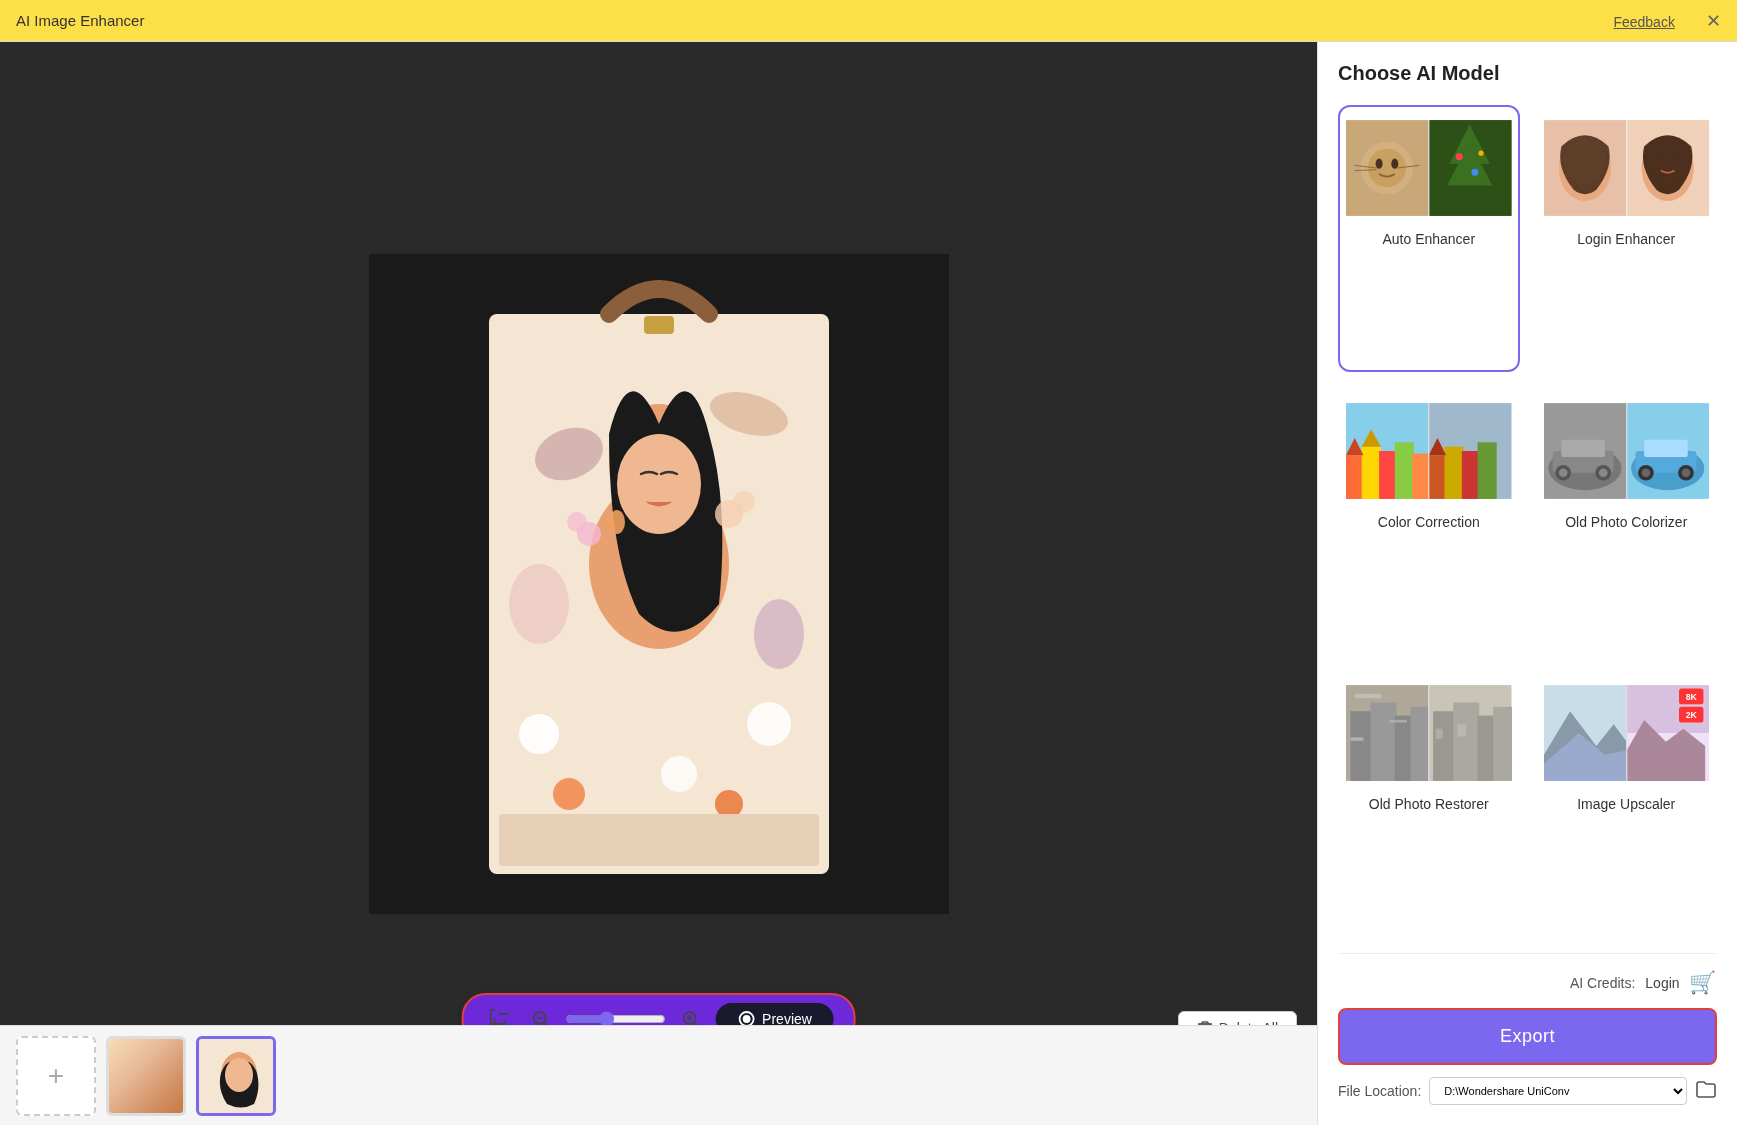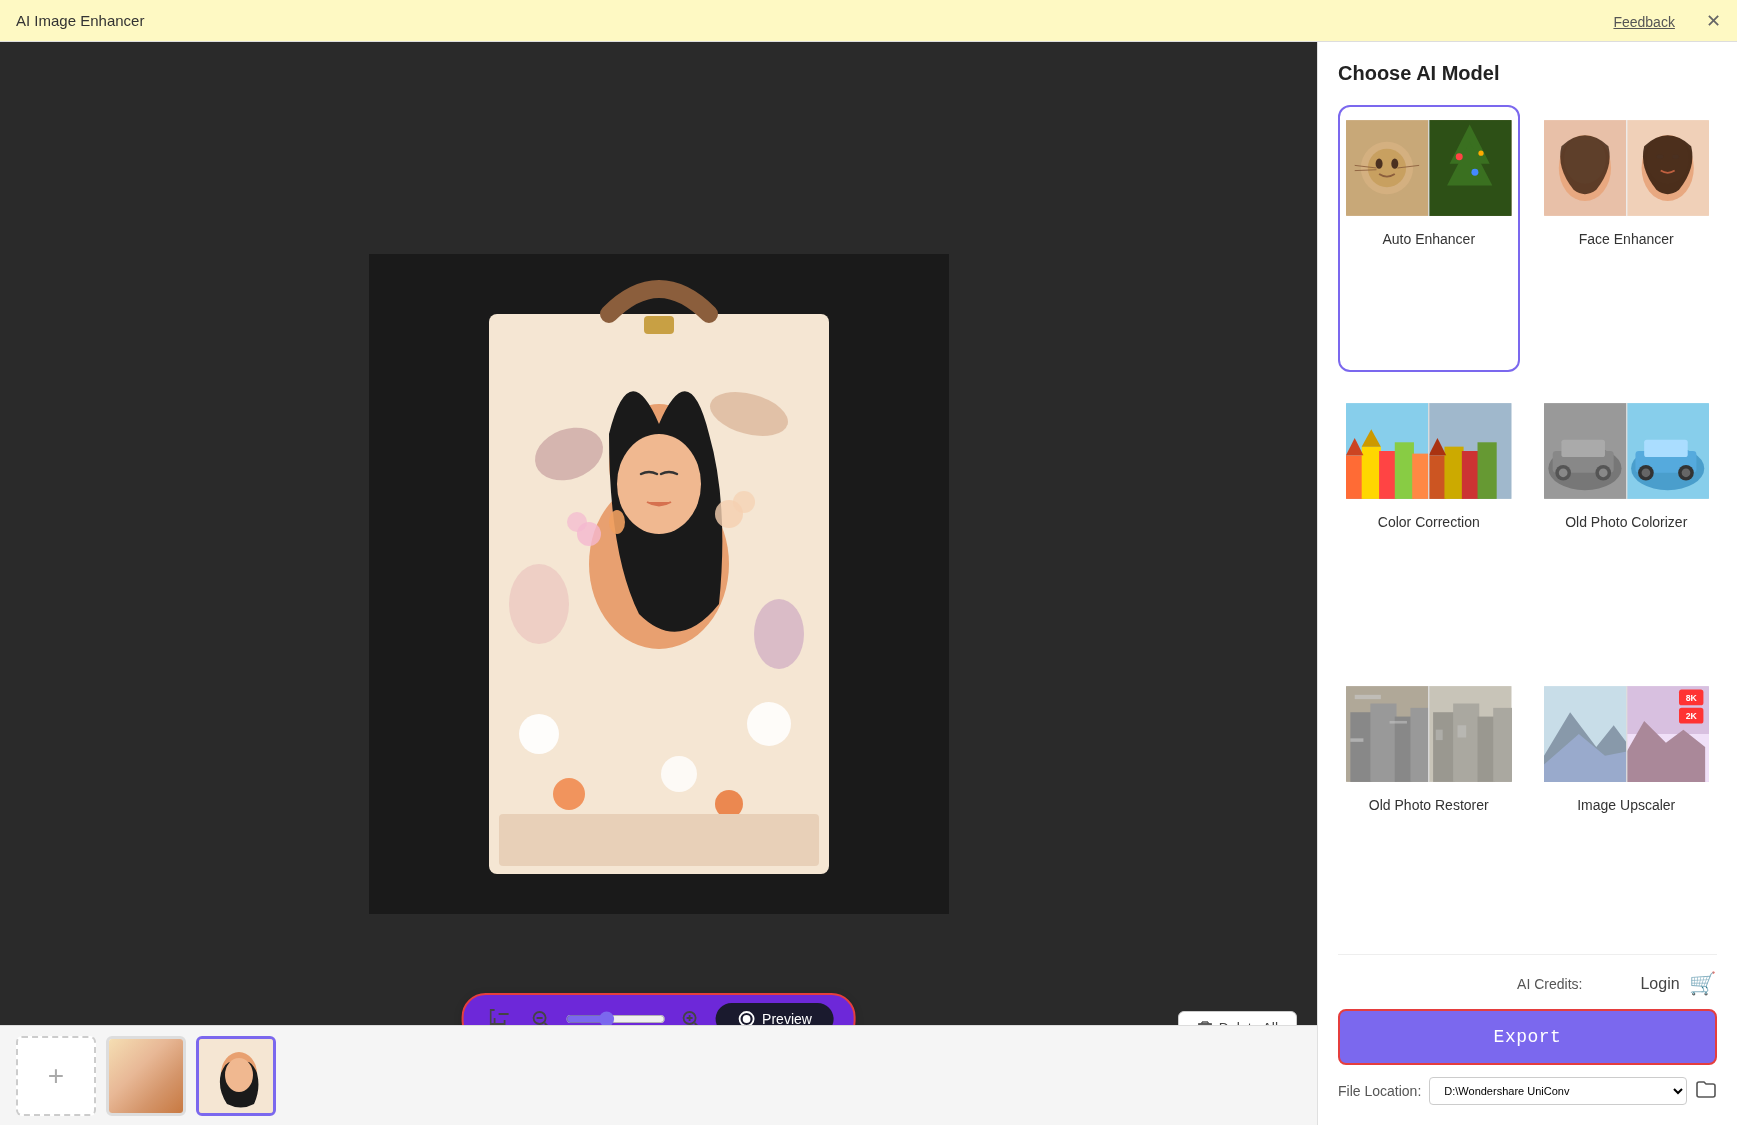--- a/index.html
+++ b/index.html
@@ -8,21 +8,21 @@
       background: #f0f0f0;
       width: 1737px;
       height: 1125px;
       overflow: hidden;
       display: flex;
       flex-direction: column;
     }
 
     
     .title-bar {
-      background: #fef9c3;
+      background: #fde047;
       display: flex;
       align-items: center;
       justify-content: space-between;
       padding: 8px 16px;
       border-bottom: 1px solid #ddd;
       height: 42px;
       flex-shrink: 0;
     }
     .title-bar-left {
       font-size: 15px;
@@ -257,48 +257,46 @@
       gap: 10px;
       margin-bottom: 12px;
     }
 
     .credits-label {
       font-size: 14px;
       color: #555;
     }
 
     .login-btn {
-      font-size: 16px;
+      font-size: 14px;
       color: #444;
       background: none;
       border: none;
       cursor: pointer;
       text-decoration: none;
-      margin-left: 48px;
     }
 
     .cart-icon {
       color: #7b68ee;
       font-size: 22px;
       cursor: pointer;
     }
 
     .export-btn {
       width: 100%;
       background: #7b68ee;
       color: #fff;
       border: 2px solid #e53e3e;
       border-radius: 8px;
       padding: 16px;
       font-size: 18px;
       font-weight: 500;
       cursor: pointer;
       text-align: center;
       letter-spacing: 0.5px;
-      font-family: Liberation Mono, monospace;
     }
 
     .file-location-row {
       display: flex;
       align-items: center;
       gap: 8px;
       margin-top: 12px;
     }
 
     .file-location-label {
@@ -503,21 +501,21 @@
             <ellipse cx="142" cy="55" rx="30" ry="38" fill="#e8a880"></ellipse>
             <ellipse cx="142" cy="45" rx="24" ry="28" fill="#f0b890"></ellipse>
             <path d="M115 30 Q142 5 169 30 Q175 55 155 80 Q142 90 129 80 Q109 55 115 30" fill="#3a2010" opacity="0.9"></path>
             <ellipse cx="133" cy="42" rx="4" ry="2.5" fill="#4a3020"></ellipse>
             <ellipse cx="151" cy="42" rx="4" ry="2.5" fill="#4a3020"></ellipse>
             <path d="M134 58 Q142 63 150 58" stroke="#c06040" stroke-width="2" fill="none"></path>
 
             <line x1="95" y1="0" x2="95" y2="110" stroke="#eee" stroke-width="1.5"></line>
           </svg>
         </div>
-        <span class="model-card-label">Face Enhancer</span>
+        <span class="model-card-label">Login Enhancer</span>
       </div>
 
       <div class="model-card">
         <div class="model-card-image">
           <svg width="100%" height="110" viewBox="0 0 190 110">
 
             <rect width="95" height="110" fill="#87ceeb"></rect>
             <rect x="0" y="60" width="20" height="50" fill="#ff6b35"></rect>
             <rect x="18" y="50" width="22" height="60" fill="#ffd700"></rect>
             <rect x="38" y="55" width="20" height="55" fill="#ff4444"></rect>

